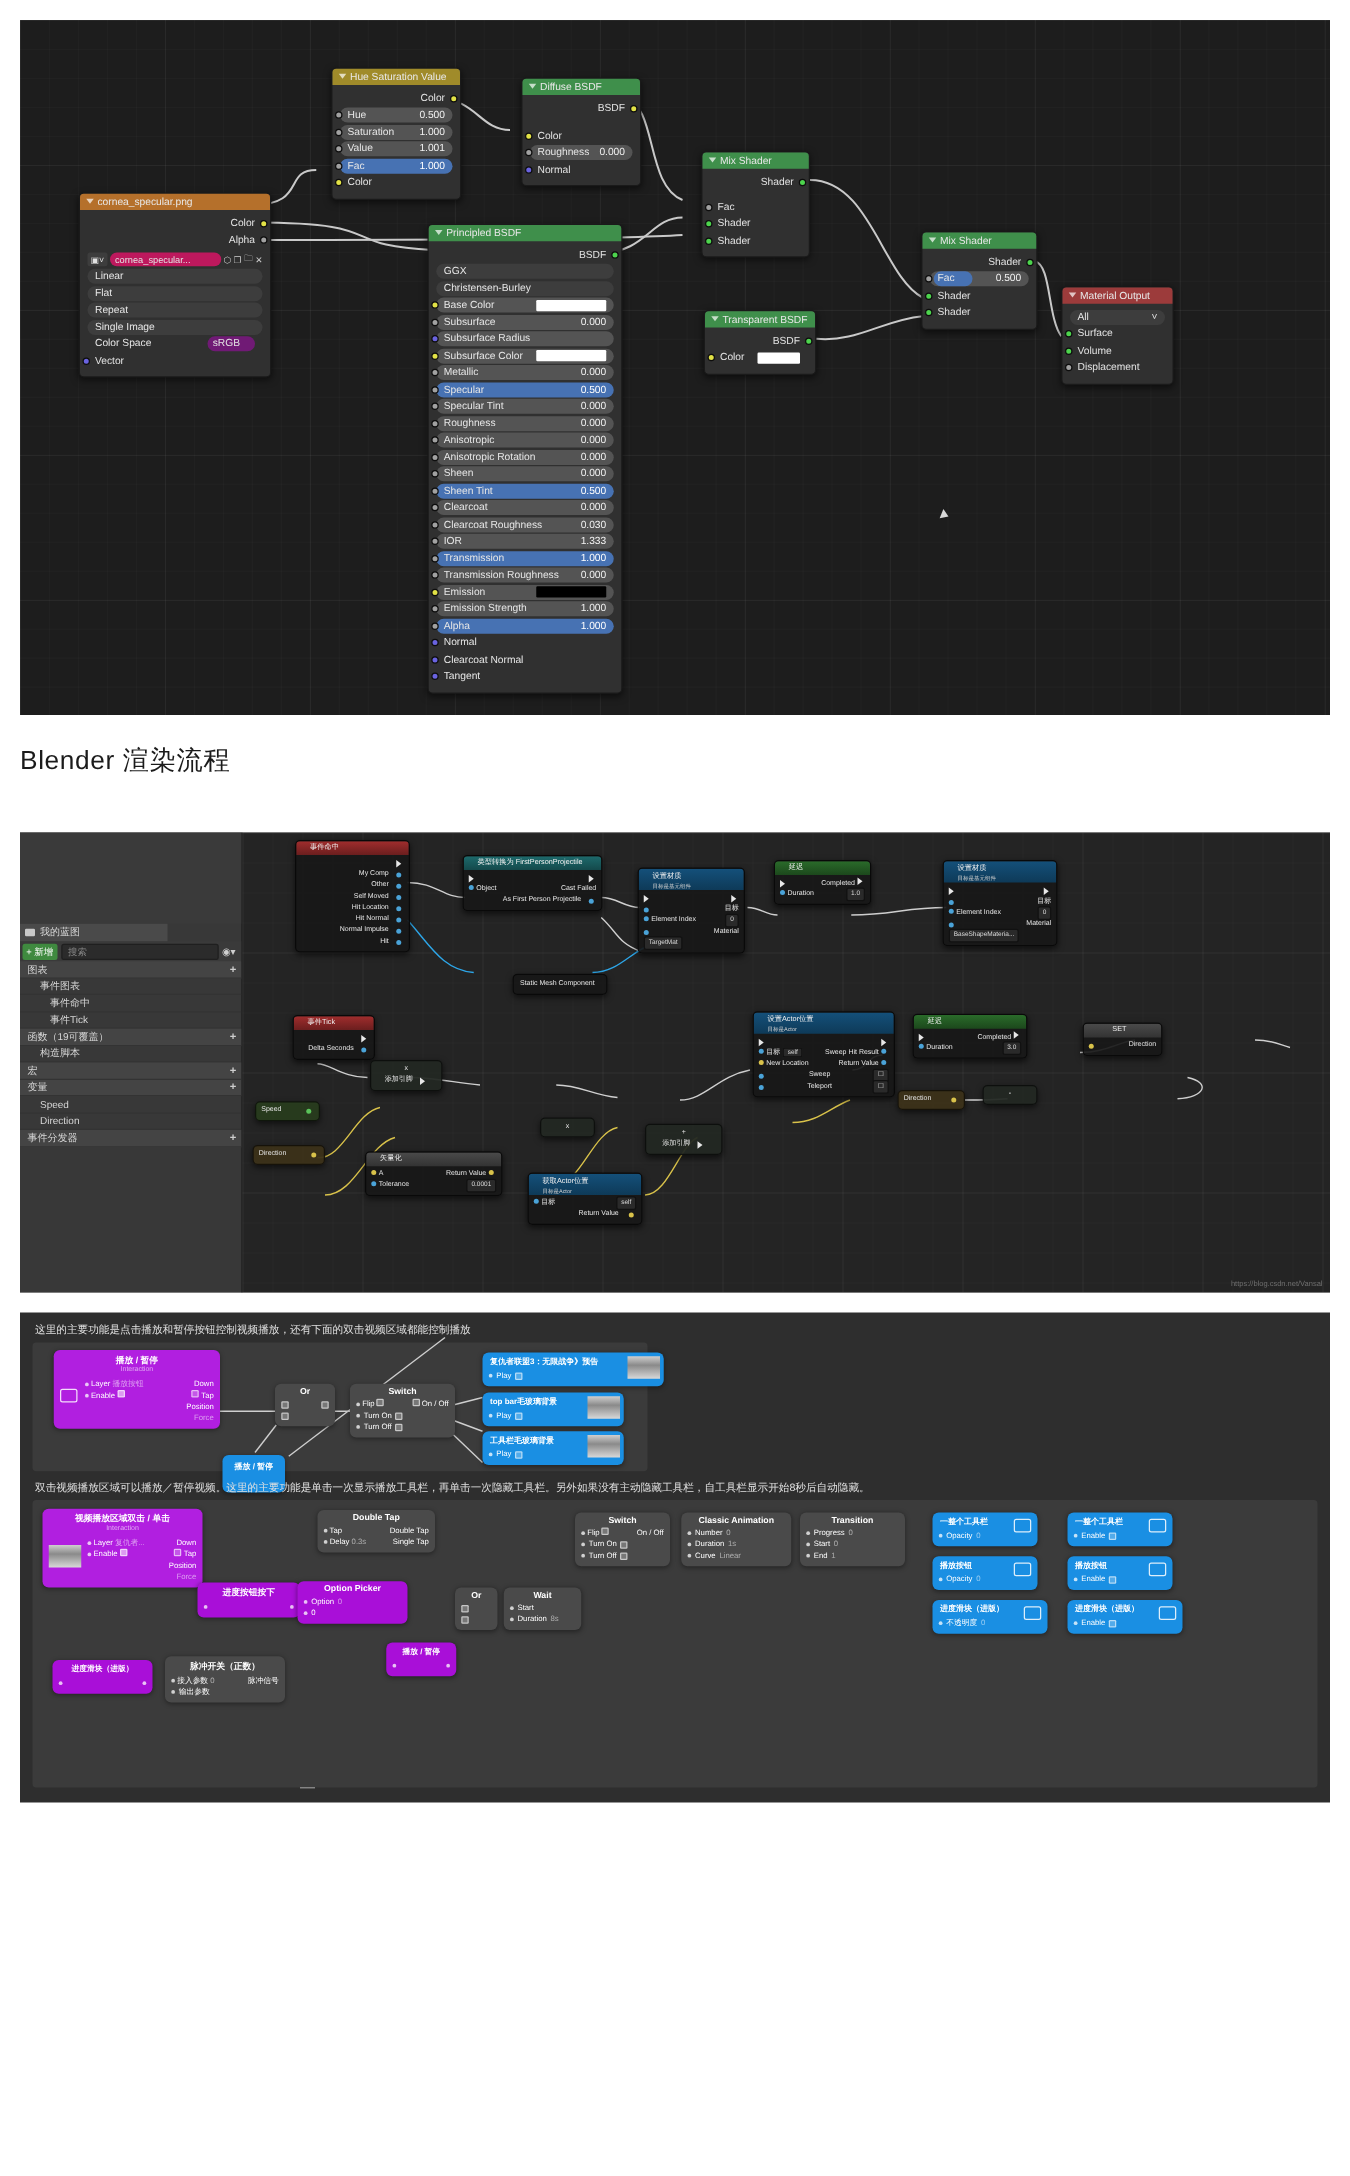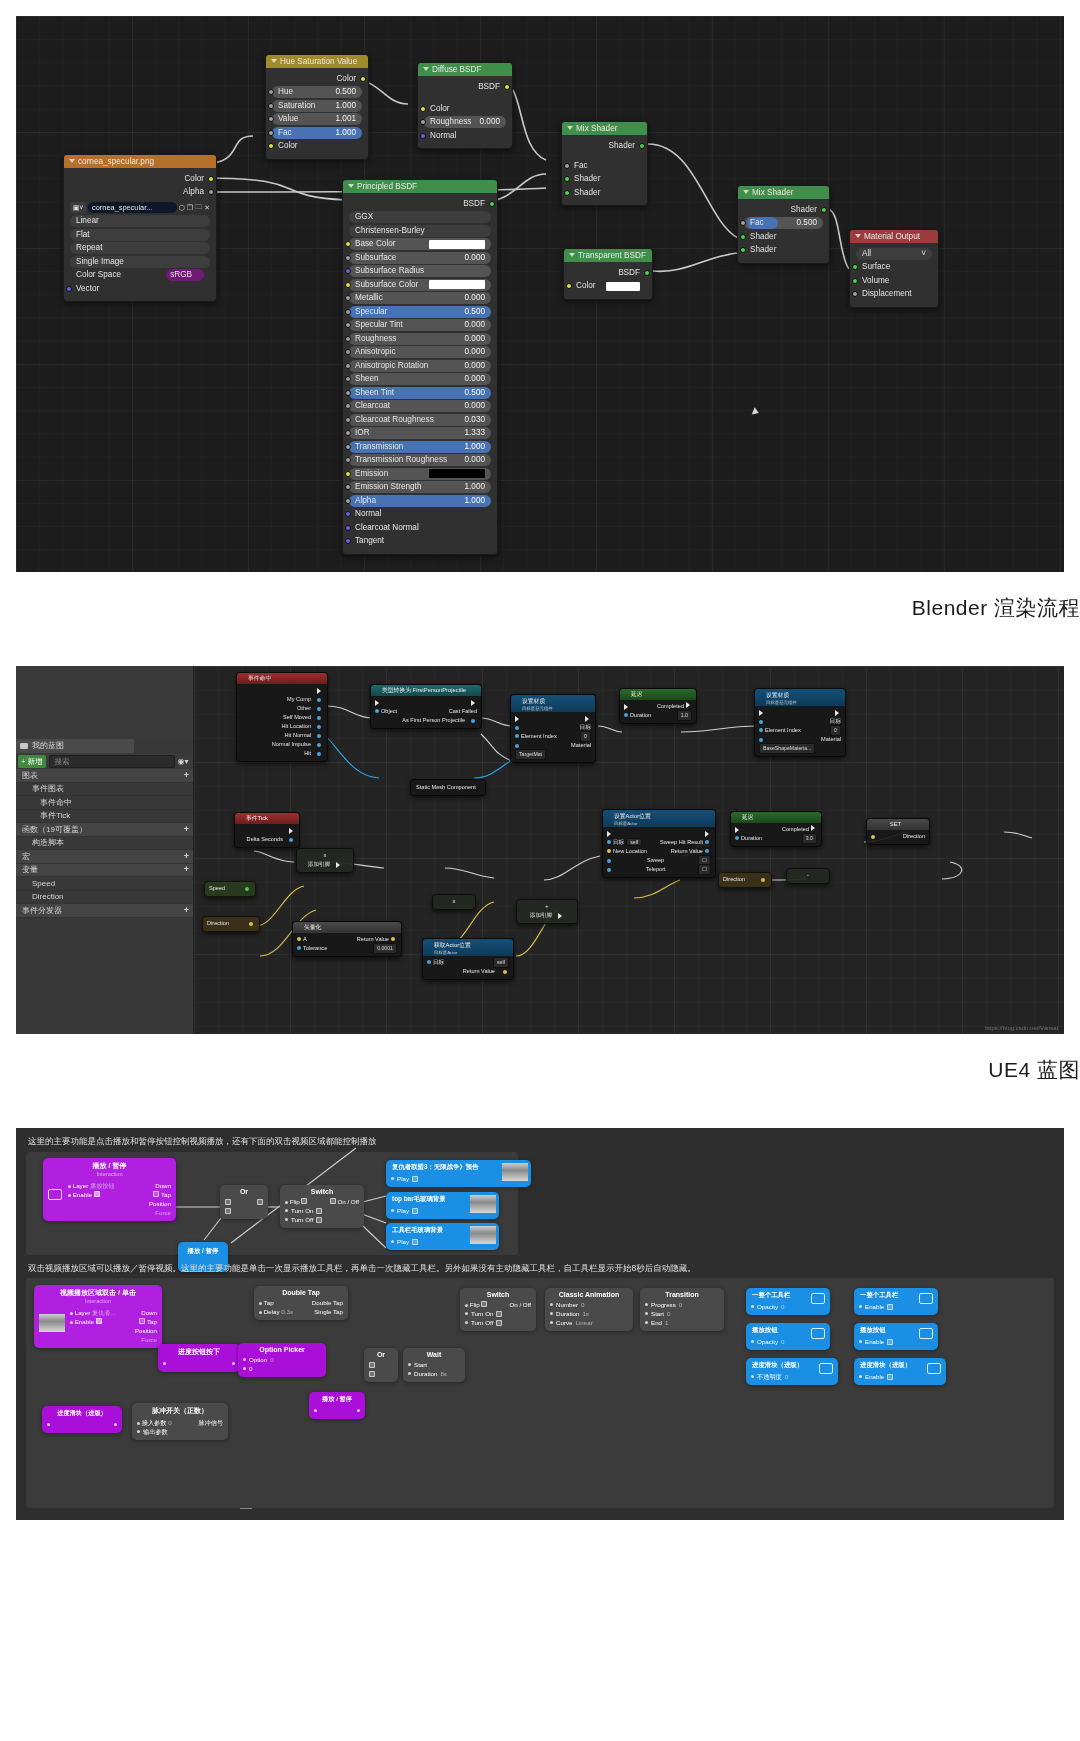--- a/index.html
+++ b/index.html
@@ -7,21 +7,21 @@
     width:1080px; height:1741px;
     background:#ffffff;
     font-family:"Liberation Sans", sans-serif;
     overflow:hidden;
   }
   .page { width:1080px; position:relative; }
 
   
   .section { width:1080px; }
   .caption {
-    text-align:right;
+    text-align:left;
     font-size:21px;
     color:#1b1b1b;
     padding:22px 0 28px 16px;
     letter-spacing:.5px;
   }
 
   
   .blender-wrap {
     margin:16px 16px 0 16px;
     width:1048px; height:556px;
@@ -326,21 +326,21 @@
           <div class="brow out">
             <span>Color</span>
             <span class="dot yellow r" style="top:3px;"></span>
           </div>
           <div class="brow out">
             <span>Alpha</span>
             <span class="dot gray r" style="top:3px;"></span>
           </div>
           <div style="display:flex;gap:2px;margin:4px 6px 2px 6px;align-items:center;">
             <span style="width:16px;height:11px;background:#3d3d3d;border-radius:2px;display:flex;align-items:center;justify-content:center;font-size:7px;">▣˅</span>
-            <span style="flex:1;height:11px;line-height:11px;background:#0f172a;border-radius:6px;padding:0 4px;font-size:7.4px;overflow:hidden;white-space:nowrap;">cornea_specular...</span>
+            <span style="flex:1;height:11px;line-height:11px;background:#be185d;border-radius:6px;padding:0 4px;font-size:7.4px;overflow:hidden;white-space:nowrap;">cornea_specular...</span>
             <span style="font-size:7px;color:#cfcfcf;">⬡</span>
             <span style="font-size:7px;color:#cfcfcf;">❐</span>
             <span style="font-size:7px;color:#cfcfcf;">🗀</span>
             <span style="font-size:7px;color:#cfcfcf;">✕</span>
           </div>
           <div class="brow" style="background:#3d3d3d;">
               <span class="lab">Linear</span>
               <span></span>
             </div>
           <div class="brow" style="background:#3d3d3d;">
@@ -991,21 +991,20 @@
           <div class="ubody" style="text-align:center;">
             <div class="urow" style="justify-content:center;">
                 <span>-</span>
               </div>
           </div>
         </div>
 
         <div class="ue-watermark">https://blog.csdn.net/Vansal</div>
       </div>
     </div>
-    <div class="caption">UE4 蓝图</div>
   </div>
 
   <div class="section">
     <div class="og-wrap">
 
       <div class="og-note" style="left:12px;top:8px;">这里的主要功能是点击播放和暂停按钮控制视频播放，还有下面的双击视频区域都能控制播放</div>
       <div class="og-panel" style="left:10px;top:24px;width:492px;height:103px;"></div>
 
       <svg class="og-svg" width="1048" height="392">
         <g fill="none" stroke="#cfcfcf" stroke-width="1.1">

